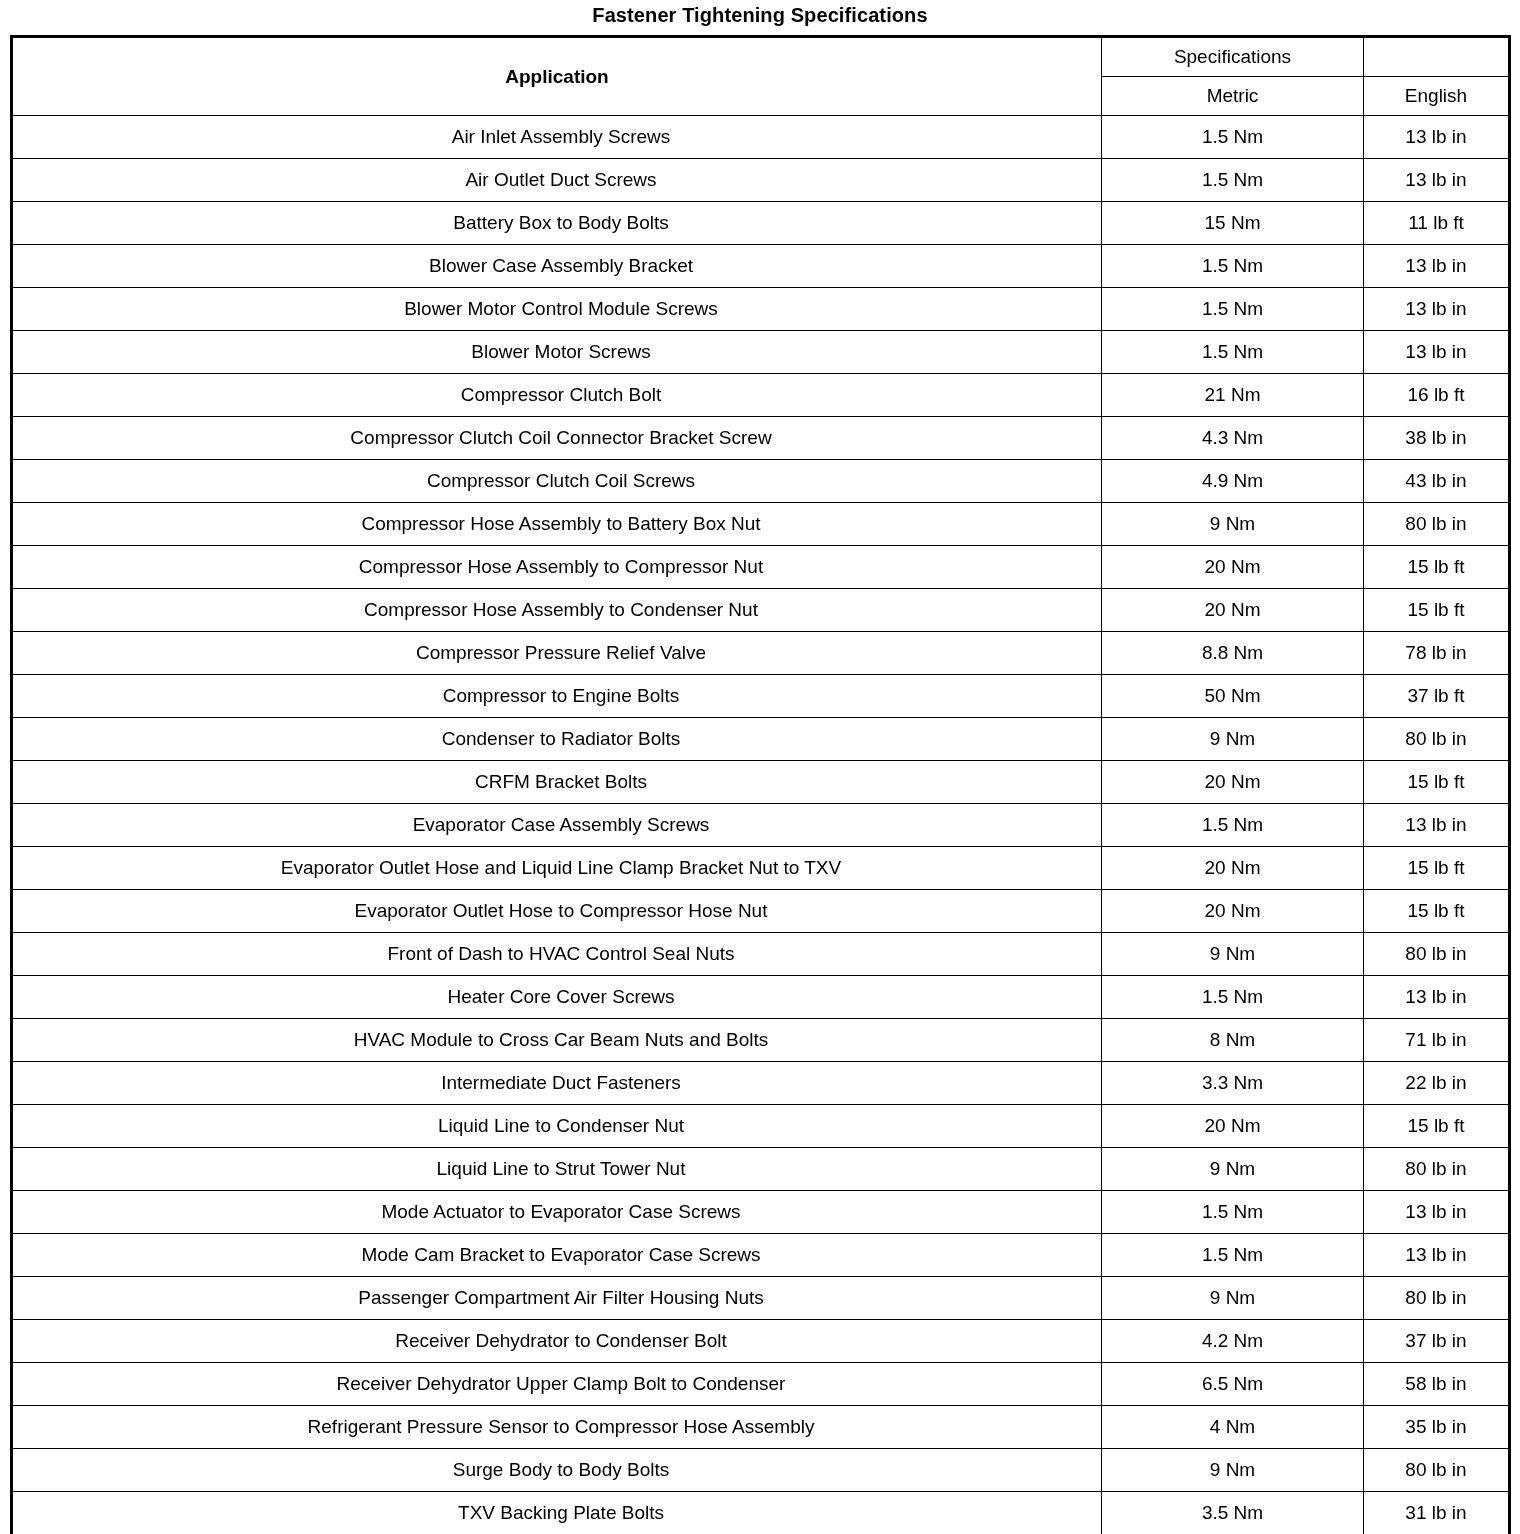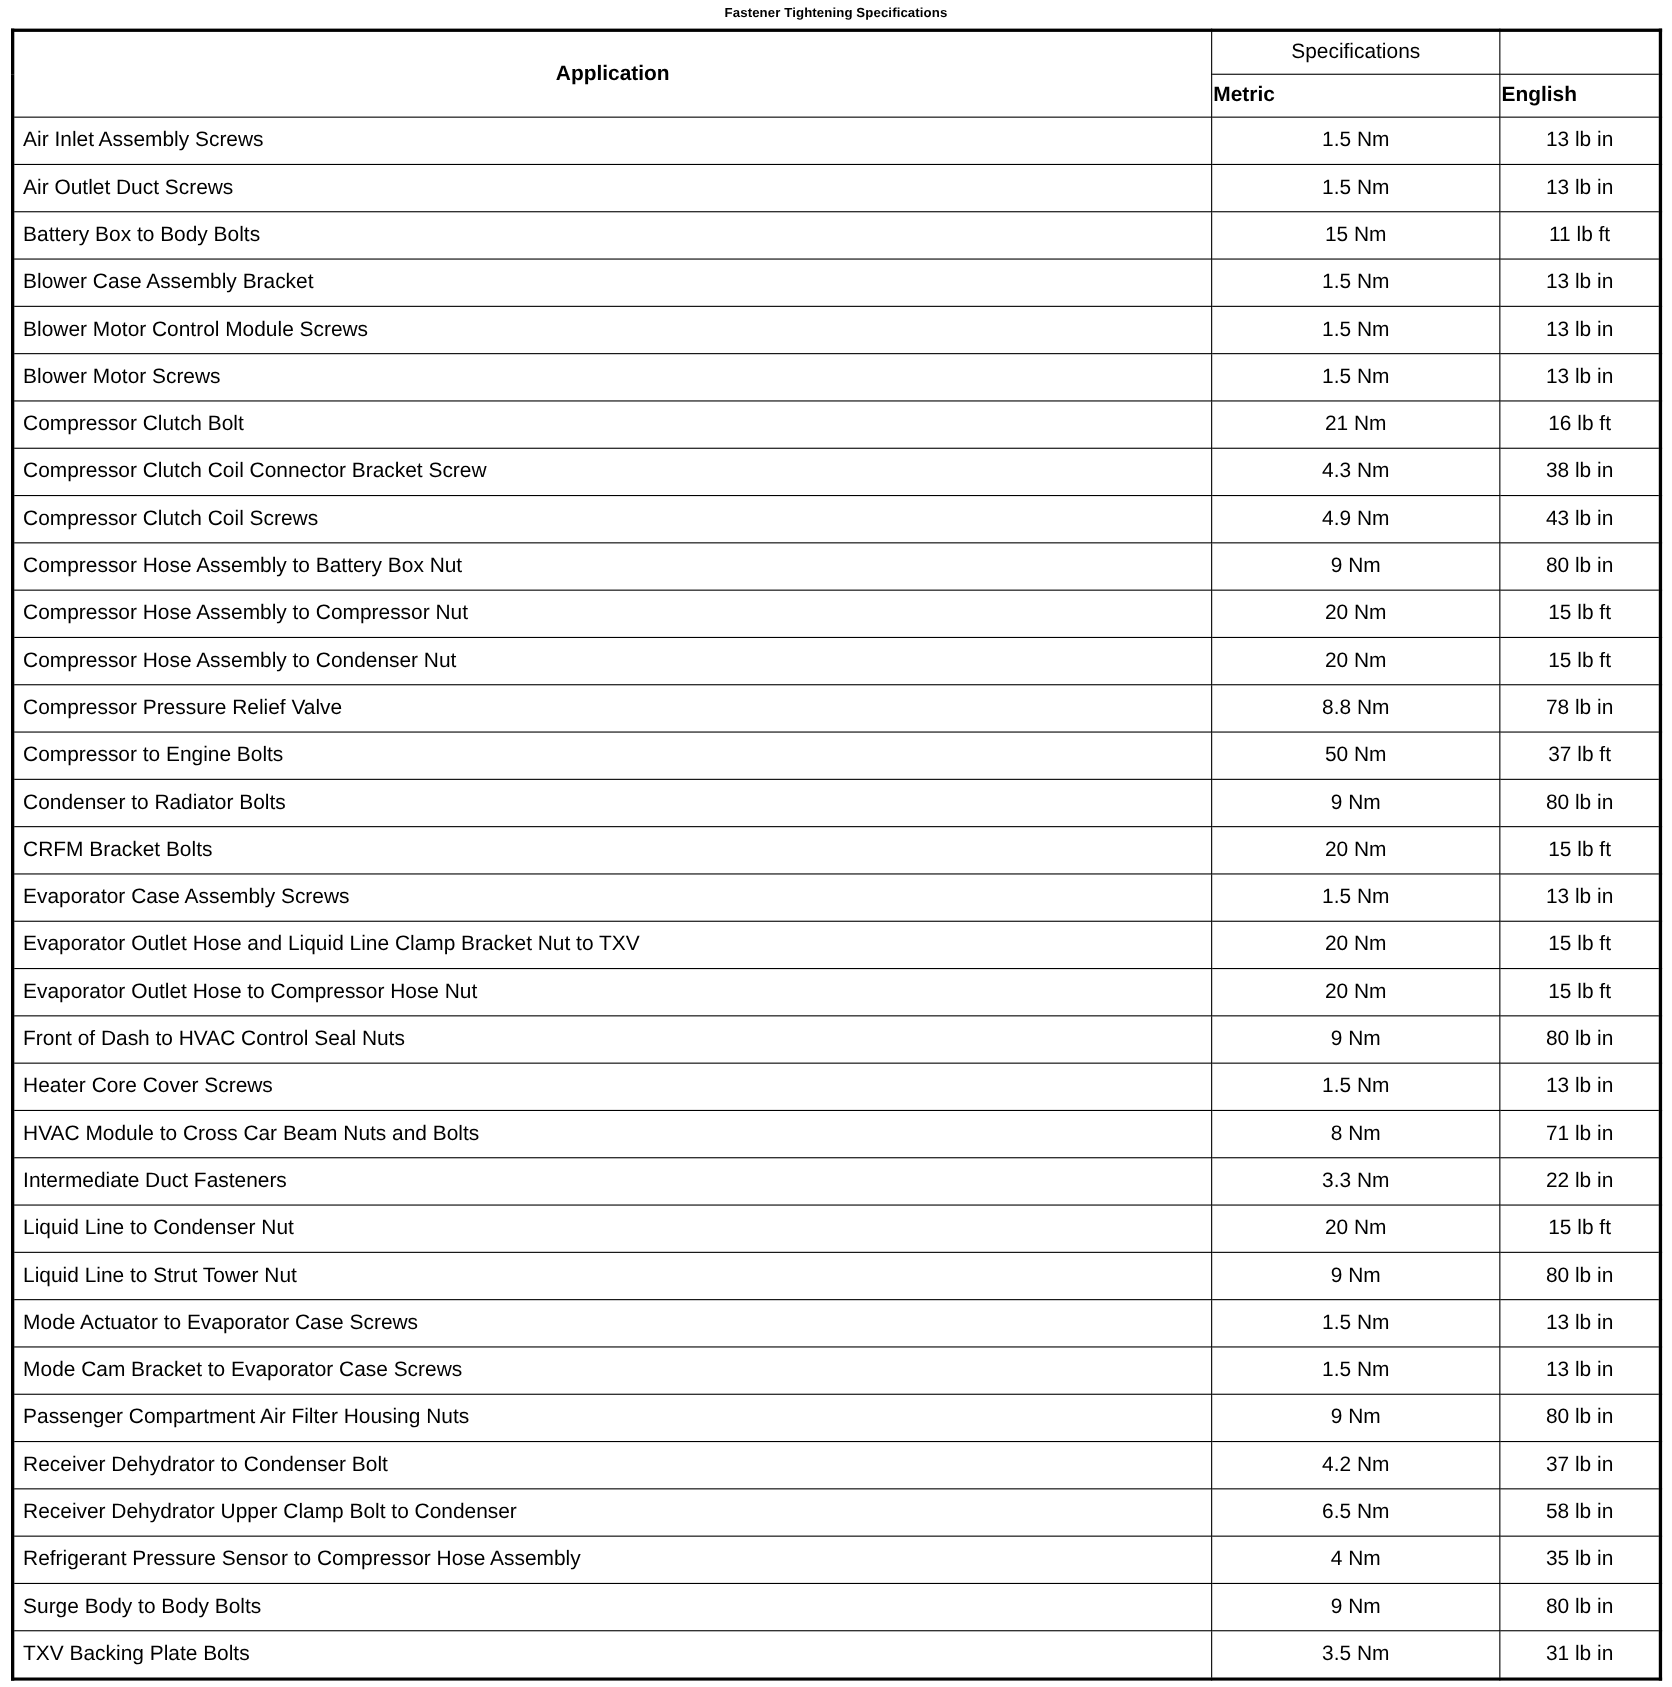--- a/index.html
+++ b/index.html
@@ -12,21 +12,21 @@
     font-family: "Liberation Sans", sans-serif;
     color: #000000;
   }
   .page {
     width: 1520px;
     box-sizing: border-box;
     padding: 0;
   }
   .doc-title {
     text-align: center;
-    font-size: 12px;
+    font-size: 20px;
     font-weight: bold;
     padding: 4px 0 8px 0;
     letter-spacing: 0.1px;
   }
   table.spec-table {
     border-collapse: collapse;
     width: 1498px;
     margin: 0 10px 0 10px;
     table-layout: fixed;
   }
@@ -54,28 +54,28 @@
   th.hdr-app {
     font-weight: bold;
     font-size: 19px;
     vertical-align: middle;
     height: 74px;
   }
   th.hdr-blank {
     height: 36px;
   }
   th.hdr-sub {
-    text-align: left;
-    font-weight: bold;
+    text-align: center;
+    font-weight: normal;
     font-size: 19px;
     height: 36px;
     vertical-align: middle;
   }
   td.app-cell {
-    text-align: left;
+    text-align: center;
     padding: 7px 0 7px 8px;
     height: 28px;
     vertical-align: middle;
   }
   td.val-cell {
     text-align: center;
     padding: 7px 0;
     height: 28px;
     vertical-align: middle;
   }

